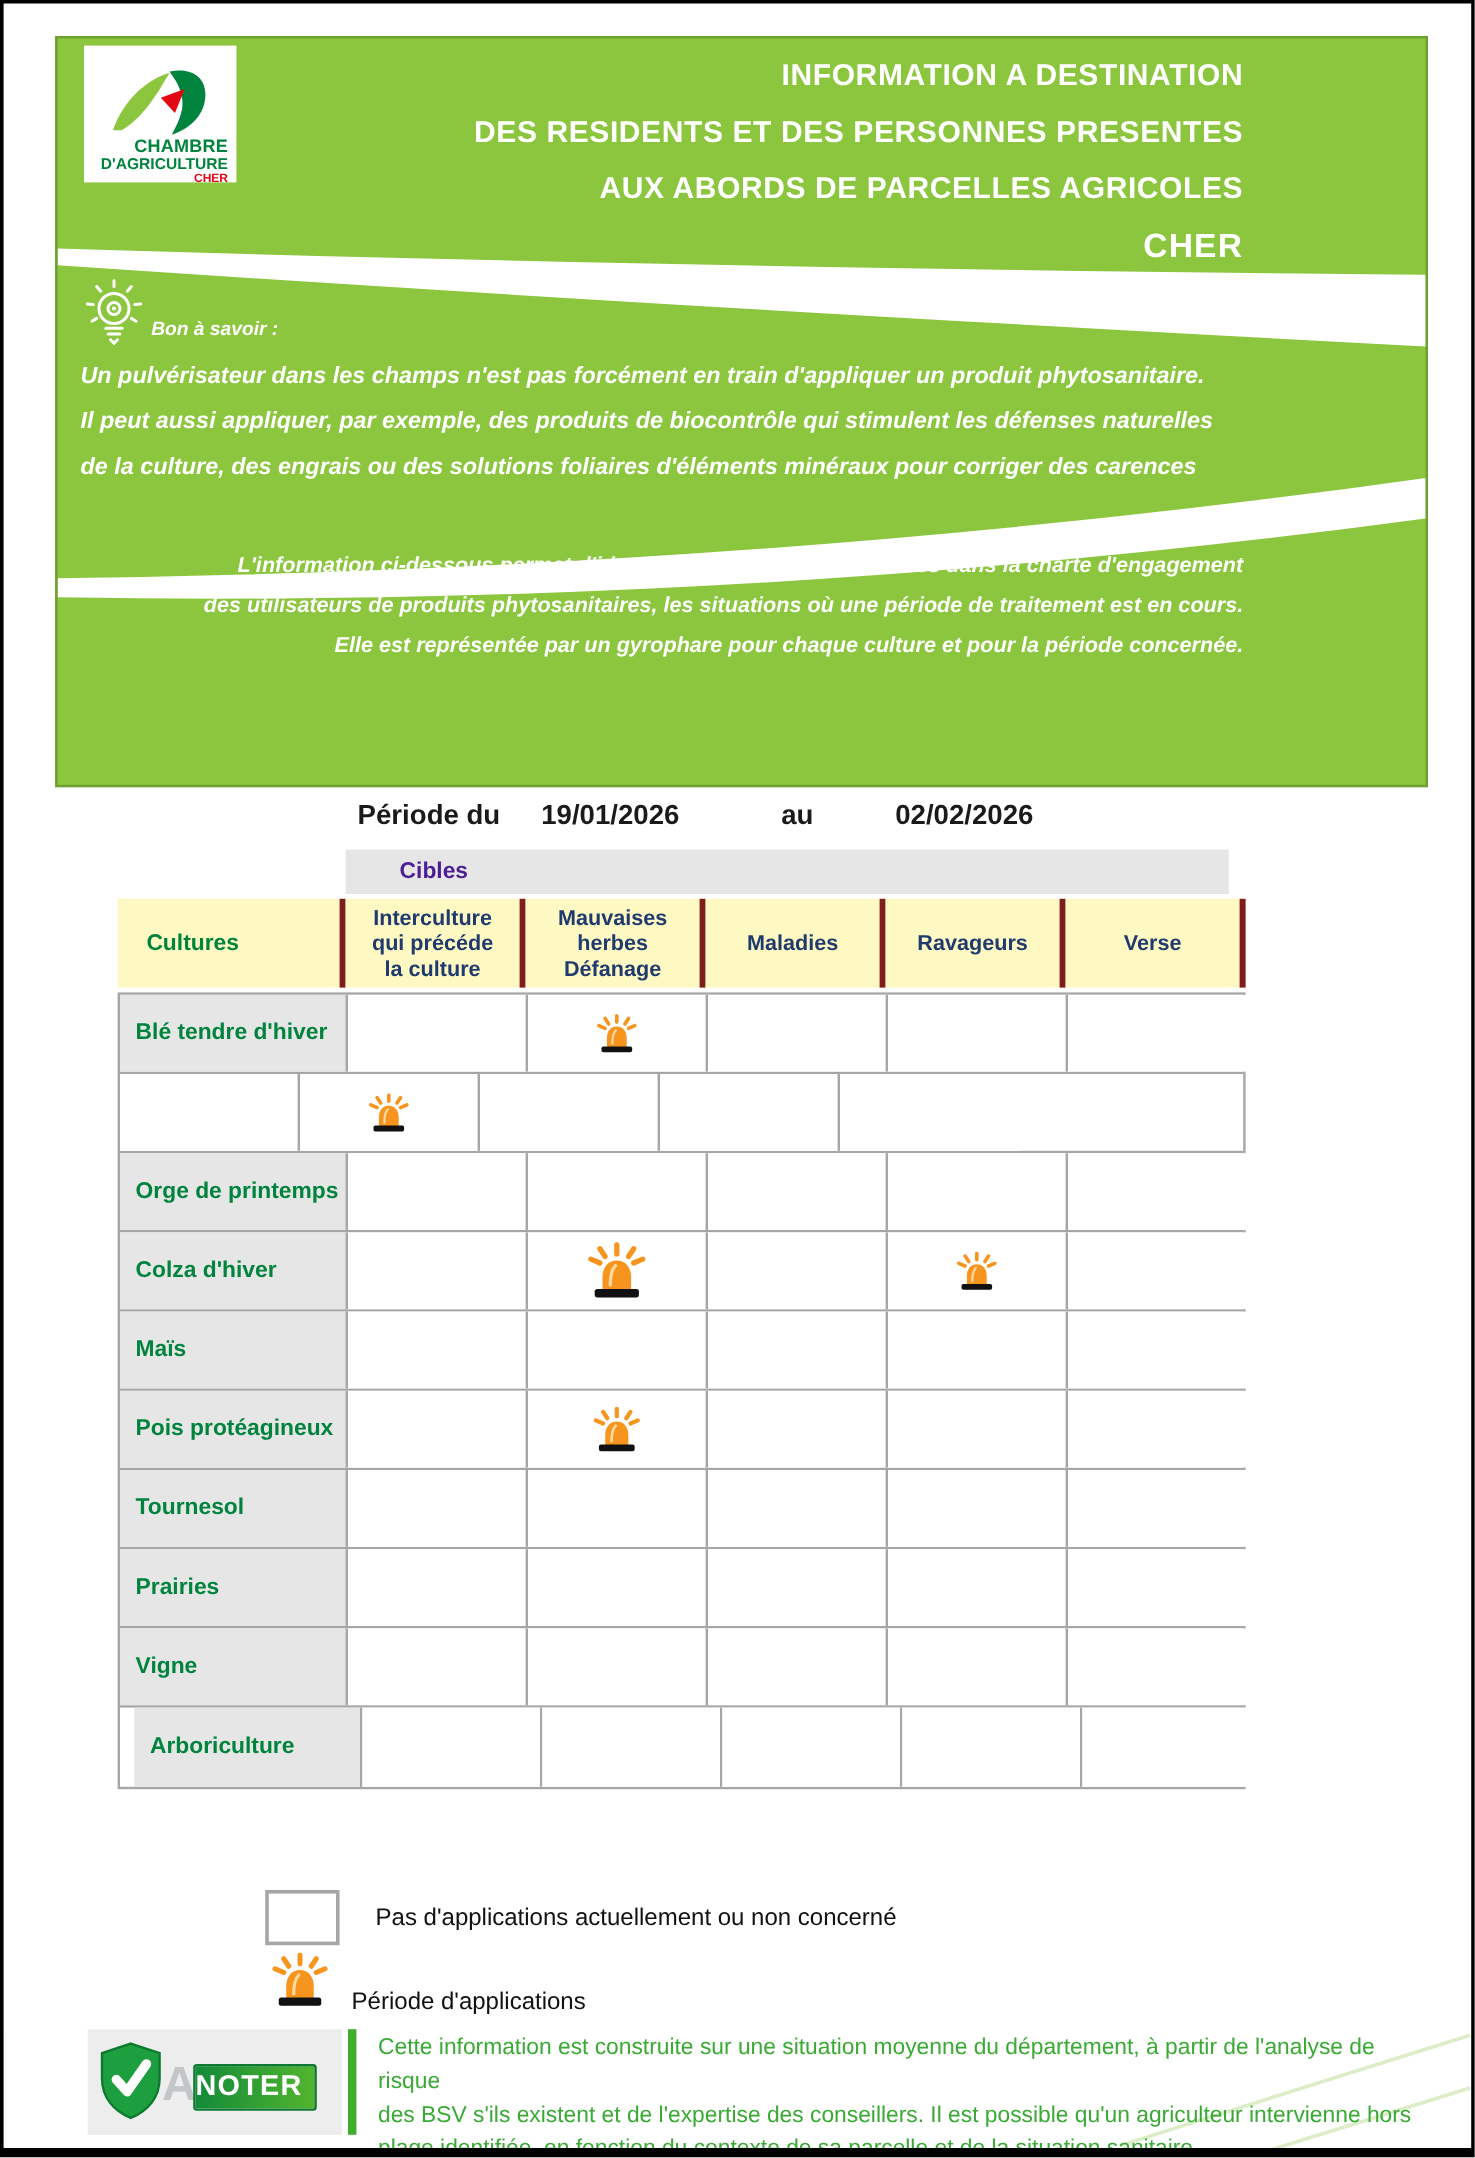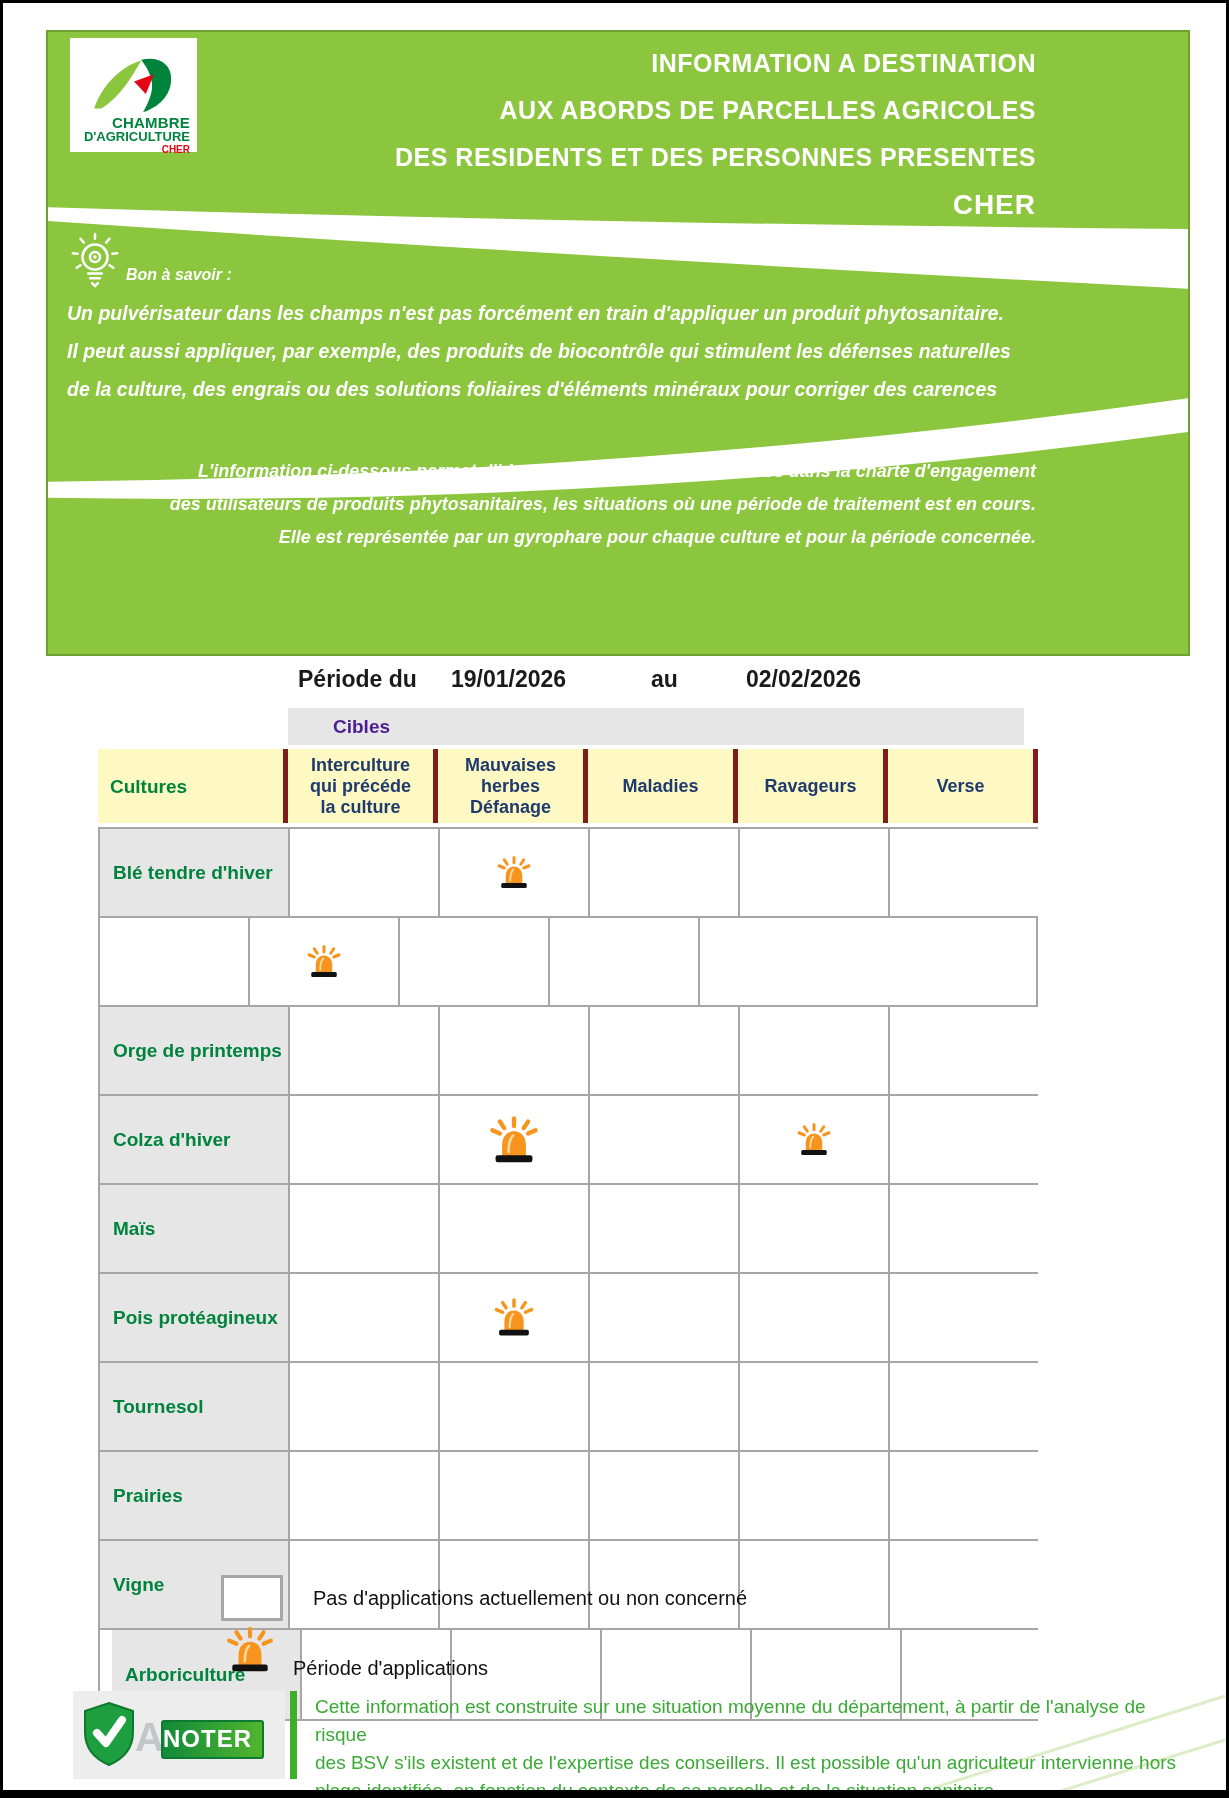--- a/index.html
+++ b/index.html
@@ -53,26 +53,26 @@
     position:absolute;left:285px;top:705px;width:736px;height:37px;background:#e6e6e6;
     color:#4c1d95;font-weight:bold;font-size:19px;line-height:37px;padding-left:45px;box-sizing:border-box;
   }
   .head-row{position:absolute;left:95px;top:746px;width:940px;height:74px;display:flex;}
   .hc{
     background:#fef9c3;box-sizing:border-box;border-right:5px solid #7f1d1d;
     color:#1e3a6e;font-weight:bold;font-size:18px;line-height:21px;
     display:flex;align-items:center;justify-content:center;text-align:center;white-space:pre-line;
     flex:0 0 150px;
   }
-  .hc.cultures{flex:0 0 190px;color:#00843d;font-size:19px;justify-content:flex-start;padding-left:12px;text-align:left;}
+  .hc.cultures{flex:0 0 190px;color:#00843d;font-size:19px;justify-content:flex-start;padding-left:24px;text-align:left;}
   .grid{
     position:absolute;left:95px;top:824px;width:940px;box-sizing:border-box;
     border:2.5px solid #a6a6a6;
   }
-  .trow{display:flex;height:89px;border-bottom:2.5px solid #a6a6a6;box-sizing:border-box;}
+  .trow{display:flex;height:66px;border-bottom:2.5px solid #a6a6a6;box-sizing:border-box;}
   .trow:last-child{border-bottom:none;padding-left:12px;}
   .cell{box-sizing:border-box;border-right:2.5px solid #a6a6a6;display:flex;align-items:center;}
   .cell:last-child{border-right:none;}
   .cell.label{flex:0 0 190px;background:#e6e6e6;color:#00843d;font-weight:bold;font-size:19px;padding-left:13px;}
   .cell.data{flex:0 0 150px;background:#fff;justify-content:center;}
   
   .legend-box{
     position:absolute;left:218px;top:1572px;width:62px;height:46px;background:#fff;
     border:3px solid #a6a6a6;box-sizing:border-box;
   }
@@ -111,22 +111,22 @@
         <path d="M58,4 C78,0 91,9 91,25 C91,43 78,56 60,62 C68,48 72,36 69,26 C67,16 62,10 58,4 Z" fill="#00843d"></path>
         <path d="M50,28 L72,20 L63,42 Z" fill="#e30613"></path>
       </svg>
       <div class="logo-t1">CHAMBRE</div>
       <div class="logo-t2">D'AGRICULTURE</div>
       <div class="logo-t3">CHER</div>
     </div>
 
     <div class="main-title">
       <div>INFORMATION A DESTINATION</div>
+      <div>DES RESIDENTS ET DES PERSONNES PRESENTES</div>
       <div>AUX ABORDS DE PARCELLES AGRICOLES</div>
-      <div>DES RESIDENTS ET DES PERSONNES PRESENTES</div>
     </div>
 
     <div class="region">CHER</div>
 
     <svg class="bulb" width="54" height="60" viewBox="0 0 56 60">
       <g stroke="#ffffff" stroke-width="2.6" fill="none" stroke-linecap="round">
         <circle cx="28" cy="27" r="13"></circle>
         <circle cx="28" cy="27" r="5.2"></circle>
         <line x1="28" y1="3" x2="28" y2="8"></line>
         <line x1="13" y1="8" x2="16.5" y2="12"></line>

